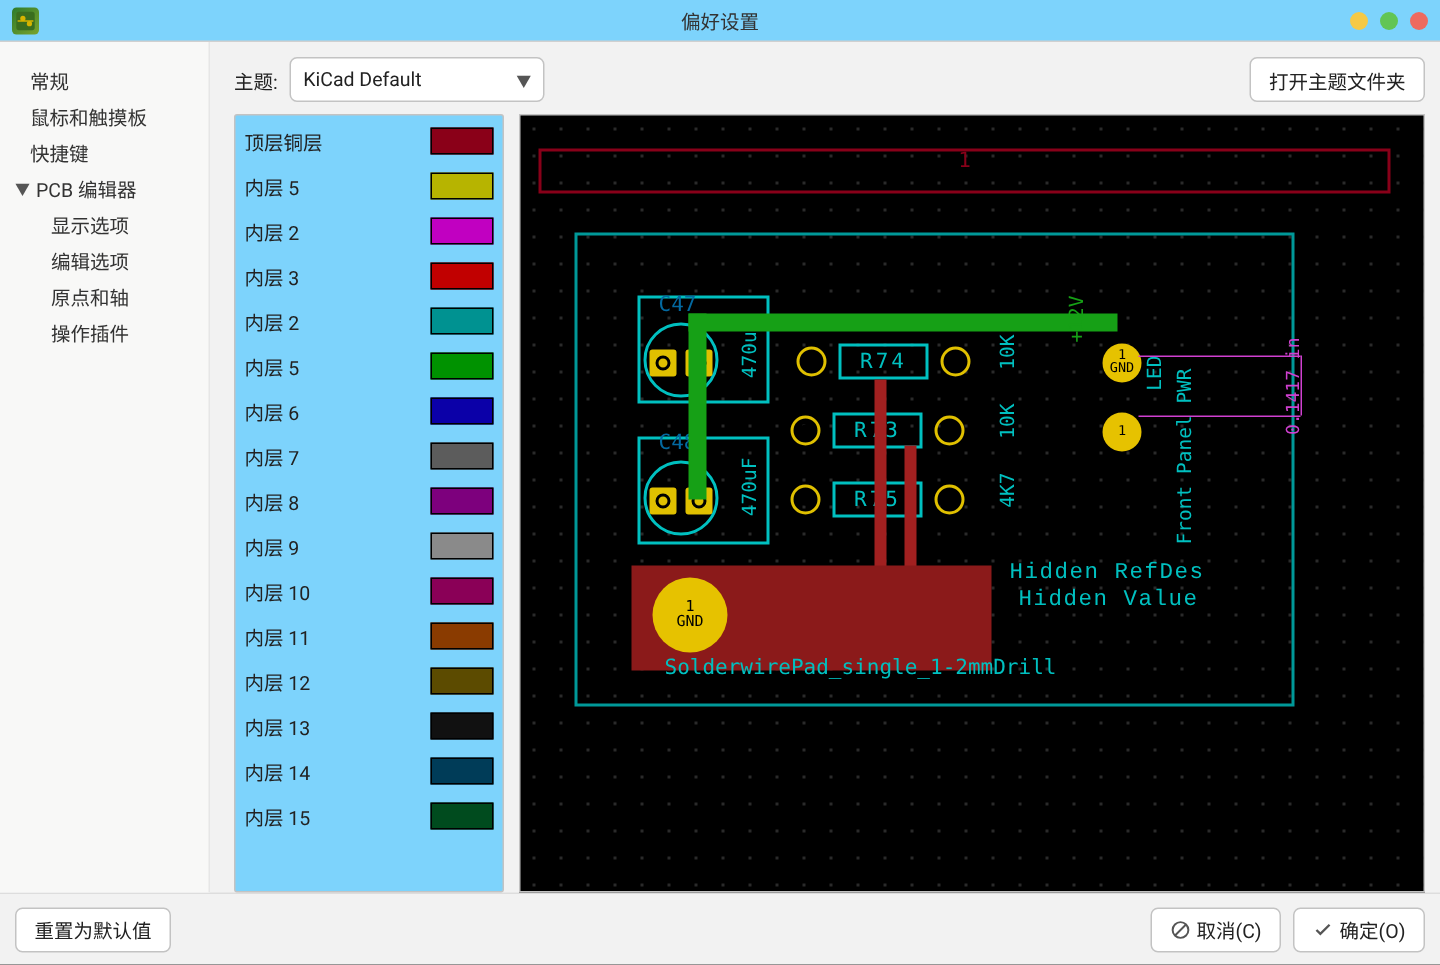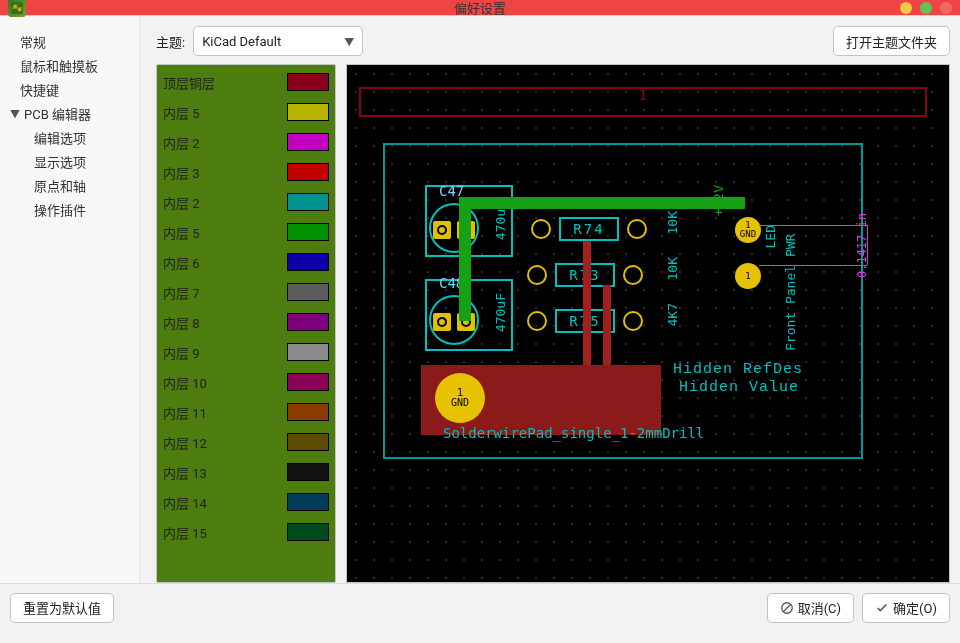--- a/index.html
+++ b/index.html
@@ -1,17 +1,17 @@
 <!DOCTYPE html>
 <html><head>
 <meta charset="utf-8">
 <style>
   * { box-sizing: border-box; margin: 0; padding: 0; }
   body { font-family: -apple-system, "Segoe UI", Roboto, "Noto Sans CJK SC", sans-serif; font-size: 13px; color: #222; background: #f2f2f2; width: 960px; height: 643px; overflow: hidden; }
-  .titlebar { height: 16px; background: #ef4444; display: flex; align-items: center; padding: 0 8px; position: relative; border-bottom: 1px solid #d0d0d0;}
+  .titlebar { height: 28px; background: #7dd3fc; display: flex; align-items: center; padding: 0 8px; position: relative; border-bottom: 1px solid #d0d0d0;}
   .tb-left { display:flex; align-items:center; gap:6px;}
   .app-icon { width:18px; height:18px; background:linear-gradient(135deg,#2d7a2d,#7aa32b); border-radius:3px; display:flex;align-items:center;justify-content:center;}
   .app-icon svg{width:14px;height:14px;}
   .tb-title { position:absolute; left:0; right:0; text-align:center; font-size:13px; color:#333; pointer-events:none;}
   .tb-right { margin-left:auto; display:flex; gap:8px;}
   .wbtn { width:12px;height:12px;border-radius:50%; }
   .wbtn.min{background:#f6c945;} .wbtn.max{background:#62c554;} .wbtn.close{background:#ee6a5f;}
   .main { display:flex; height: calc(643px - 28px - 48px); }
   .sidebar { width:140px; padding:14px 6px 0 6px; background:#f8f8f7; border-right:1px solid #e6e6e6;}
   .tree-row { display:flex; align-items:center; padding:2px 4px; font-size:13px; color:#333; cursor:default; border-radius:3px; margin-bottom:1px;}
@@ -19,42 +19,42 @@
   .tree-arrow { width:14px; display:inline-block; font-size:10px; color:#555;}
   .tree-indent{ padding-left:28px;}
   .tree-indent1{ padding-left:14px;}
   .content { flex:1; display:flex; flex-direction:column; padding:10px 10px 0 16px; gap:8px; min-width:0;}
   .toprow { display:flex; align-items:center; gap:8px;}
   .label { font-size:13px;}
   .select { display:flex; align-items:center; justify-content:space-between; width:170px; height:30px; border:1px solid #c3c3c3; border-radius:5px; padding:0 8px; background:#fff; font-size:13px;gap:25px;}
   .select .chev{font-size:10px;color:#555;}
   .btn { height:30px; padding:0 12px; border:1px solid #c3c3c3; border-radius:5px; background:#fff; display:flex;align-items:center; gap:4px; font-size:13px; cursor:default;}
   .panels { flex:1; display:flex; gap:10px; min-height:0;}
-  .layerbox { width:180px; border:1px solid #c3c3c3; border-radius:2px; background:#4d7c0f; overflow-y:scroll; padding:2px;}
+  .layerbox { width:180px; border:1px solid #c3c3c3; border-radius:2px; background:#7dd3fc; overflow-y:scroll; padding:2px;}
   .layerbox::-webkit-scrollbar{width:14px;}
   .layerbox::-webkit-scrollbar-track{background:#eee;border-left:1px solid #ddd;}
   .layerbox::-webkit-scrollbar-thumb{background:#c0c0c0;border-radius:7px;border:3px solid #eee;}
   .layer-row{ display:flex; align-items:center; justify-content:space-between; height:30px; padding:0 4px;}
   .layer-name{ font-size:13px; color:#222;}
   .swatch{ width:42px; height:18px; border:1px solid #000; }
   .preview { flex:1; background:#000; border:1px solid #c3c3c3; position:relative; overflow:hidden; min-width:0;}
   
   .preview::before{content:"";position:absolute;inset:0;
     background-image: radial-gradient(#2a2a2a 1px, transparent 1px);
     background-size: 18px 18px;}
   .pcb-outline{position:absolute;left:36px;top:78px;width:480px;height:316px;border:2px solid #009999;}
   .topband{position:absolute;left:12px;top:22px;right:22px;height:30px;border:2px solid #880019;}
   .topband .num{position:absolute;left:50%;top:-2px;transform:translateX(-50%);color:#880019;font:14px monospace;}
   .greenH{position:absolute;background:#16a016;height:12px;}
   .greenV{position:absolute;background:#16a016;width:12px;}
   .cap{position:absolute;width:50px;height:50px;border:2px solid #00c0c0;border-radius:50%;}
   .cap .p{position:absolute;width:18px;height:18px;background:#e0c000;border-radius:2px;top:16px;}
   .cap .p::after{content:"";position:absolute;inset:4px;border:2px solid #000;border-radius:50%;}
   .caprect{position:absolute;border:2px solid #00c0c0;}
-  .caplabel{position:absolute;color:#7dd3fc;font:14px monospace;}
+  .caplabel{position:absolute;color:#0369a1;font:14px monospace;}
   .vtext{position:absolute;color:#00c0c0;font:13px monospace;writing-mode:vertical-rl;transform:rotate(180deg);}
   .resrow{position:absolute;display:flex;align-items:center;gap:8px;}
   .rpad{width:20px;height:20px;border:2px solid #e0c000;border-radius:50%;position:relative;}
   .rpad::after{content:"";position:absolute;inset:4px;background:#000;border-radius:50%;}
   .rbody{width:60px;height:24px;border:2px solid #00c0c0;color:#00c0c0;font:14px monospace;display:flex;align-items:center;justify-content:center;letter-spacing:2px;}
   .redtrace{position:absolute;background:#a12020;width:8px;}
   .ypad{position:absolute;width:26px;height:26px;background:#e6c200;border-radius:50%;display:flex;flex-direction:column;align-items:center;justify-content:center;color:#000;font:9px monospace;line-height:1;}
   .bigred{position:absolute;left:74px;top:300px;width:240px;height:70px;background:#8b1a1a;}
   .gndpad{position:absolute;left:88px;top:308px;width:50px;height:50px;background:#e6c200;border-radius:50%;display:flex;flex-direction:column;align-items:center;justify-content:center;color:#000;font:10px monospace;line-height:1;}
   .fpname{position:absolute;color:#00c0c0;font:14px monospace;}
@@ -98,24 +98,24 @@
         <span>鼠标和触摸板</span>
       </div>
     <div class="tree-row tree-indent1">
         <span>快捷键</span>
       </div>
     <div class="tree-row">
         <span class="tree-arrow">▼</span>
         <span>PCB 编辑器</span>
       </div>
     <div class="tree-row tree-indent">
+        <span>显示选项</span>
+      </div>
+    <div class="tree-row tree-indent">
         <span>编辑选项</span>
-      </div>
-    <div class="tree-row tree-indent">
-        <span>显示选项</span>
       </div>
     <div class="tree-row tree-indent">
         <span>原点和轴</span>
       </div>
     <div class="tree-row tree-indent">
         <span>操作插件</span>
       </div>
   </div>
 
   <div class="content">

